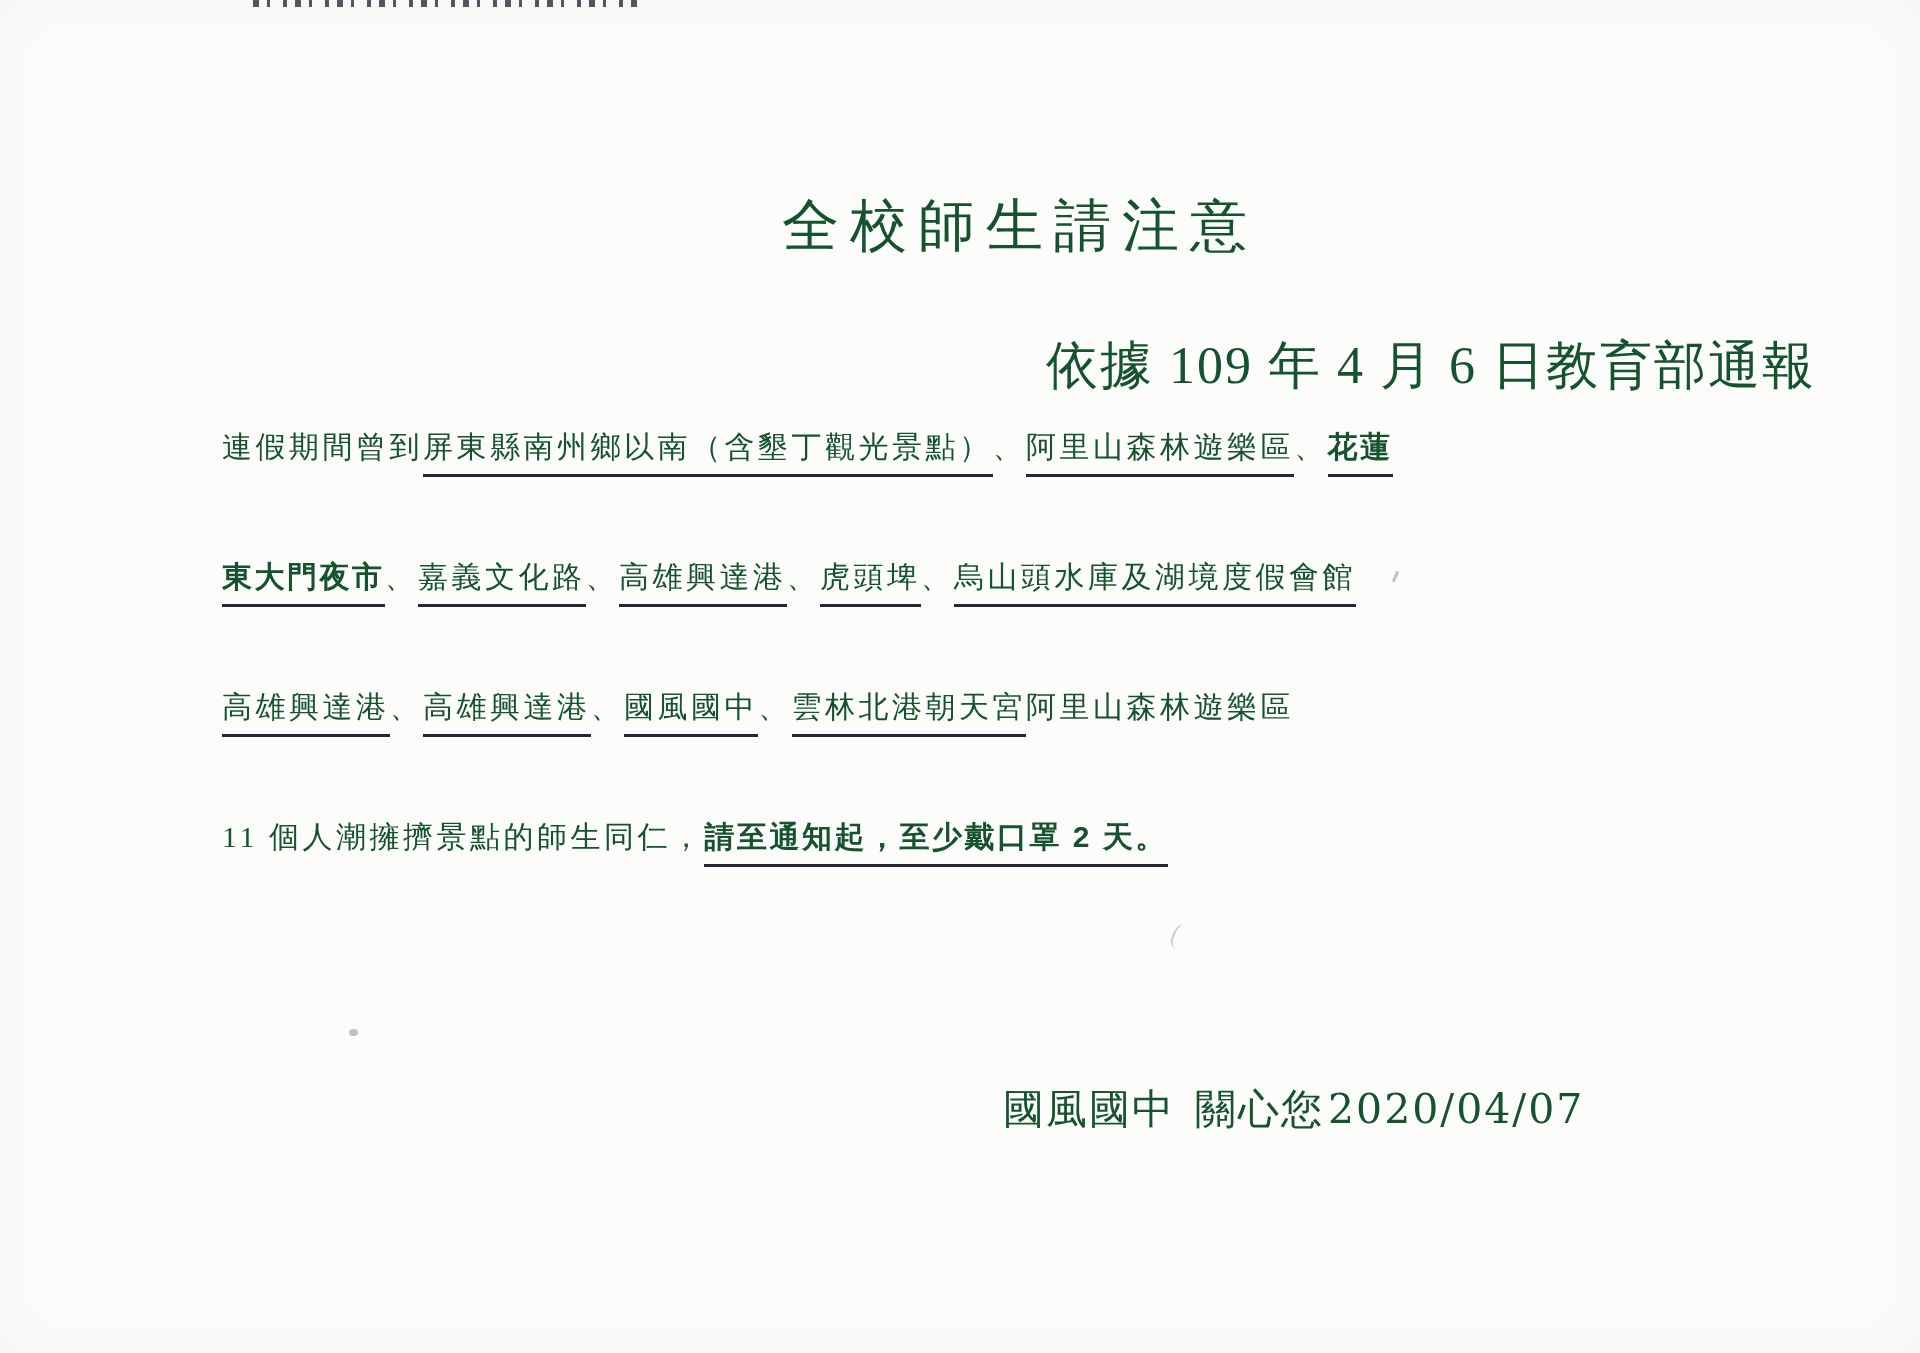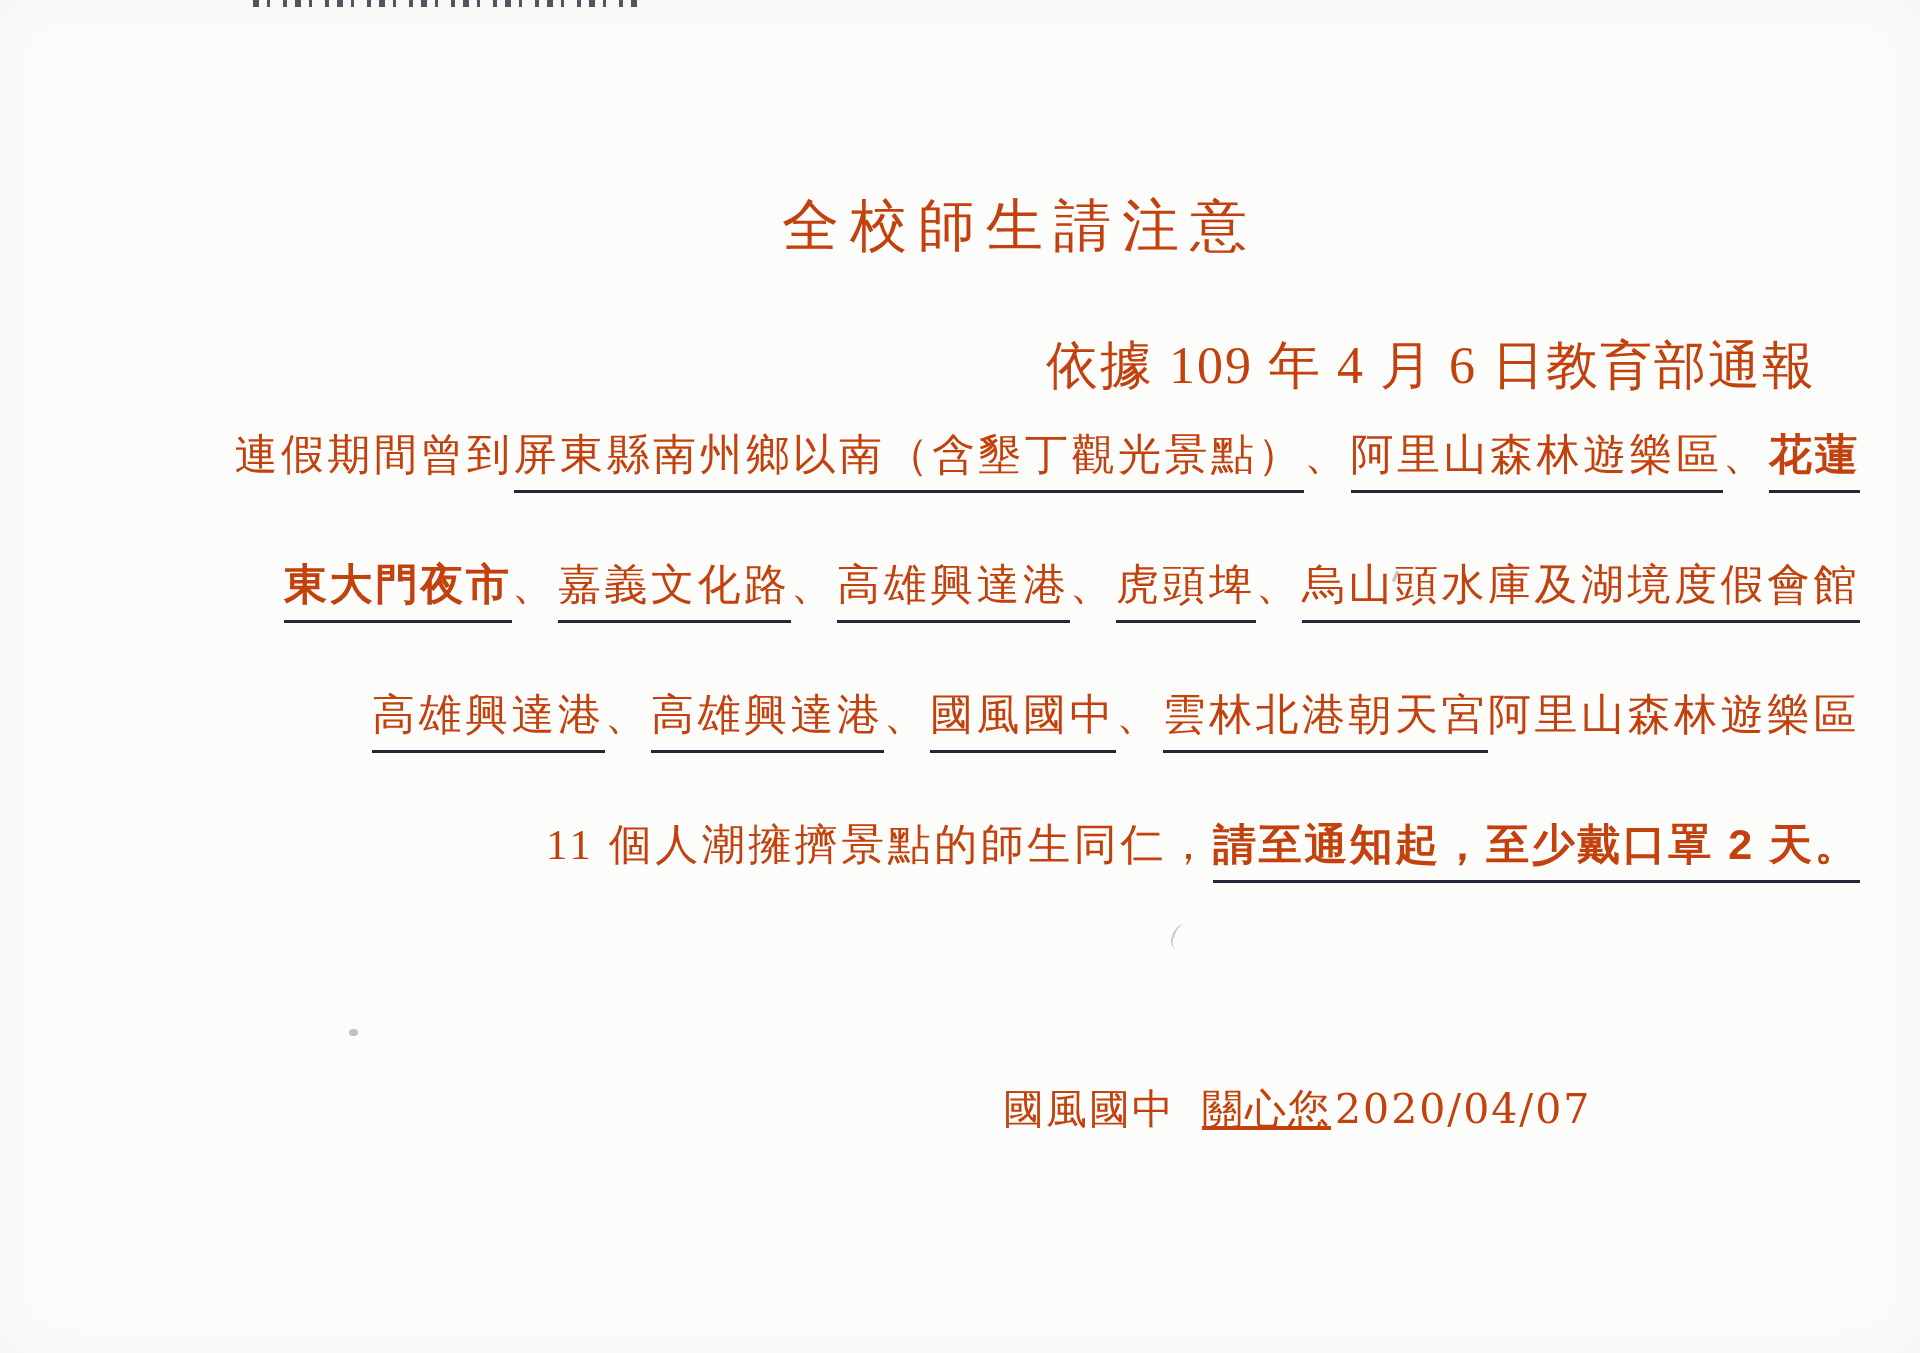--- a/index.html
+++ b/index.html
@@ -3,21 +3,21 @@
 <meta charset="utf-8">
 <style>
   * { margin:0; padding:0; box-sizing:border-box; }
   html, body { background:#e9e9e7; }
   .sheet {
     position:relative;
     width:1920px; height:1353px;
     margin:0 auto;
     background:#fcfcfa;
     overflow:hidden;
-    color:#c2410c;
+    color:#14532d;
     font-family:"Liberation Serif","DejaVu Serif",serif;
     box-shadow: inset 0 0 70px rgba(40,40,50,0.03);
   }
 
   
   .top-cut {
     position:absolute; left:253px; top:0；
     top:0;
     width:392px; height:7px;
     background: repeating-linear-gradient(90deg,
@@ -36,37 +36,37 @@
   }
 
   .basis {
     position:absolute; right:104px; top:331px;
     font-size:52px; letter-spacing:2px;
     white-space:nowrap;
   }
 
   .body-block {
     position:absolute; left:222px; top:428px; right:60px;
-    font-size:43px; letter-spacing:3.5px;text-align:right;
+    font-size:30px; letter-spacing:3.5px;
   }
   .line { height:130px; white-space:nowrap; line-height:1.25; }
   .seg { display:inline-block; padding-bottom:8px; }
   .seg.u { border-bottom:3.5px solid #242836; }
   .seg.b {
     font-weight:900;
     font-family:"Liberation Sans","DejaVu Sans",sans-serif;
     letter-spacing:2.5px;
   }
 
   .footer {
     position:absolute; left:1003px; top:1082px;
     font-size:41px; letter-spacing:2px;
     white-space:nowrap;
   }
-  .footer .msg { margin-left:27px;text-decoration:underline; }
+  .footer .msg { margin-left:20px; }
   .footer .date { margin-left:4px; font-family:"DejaVu Serif","Liberation Serif",serif; }
 
   
   .speck-dot {
     position:absolute; left:349px; top:1029px;
     width:9px; height:7px; border-radius:50%;
     background:#9aa0a6; opacity:.65;
   }
   .speck-curl {
     position:absolute; left:1172px; top:924px;

